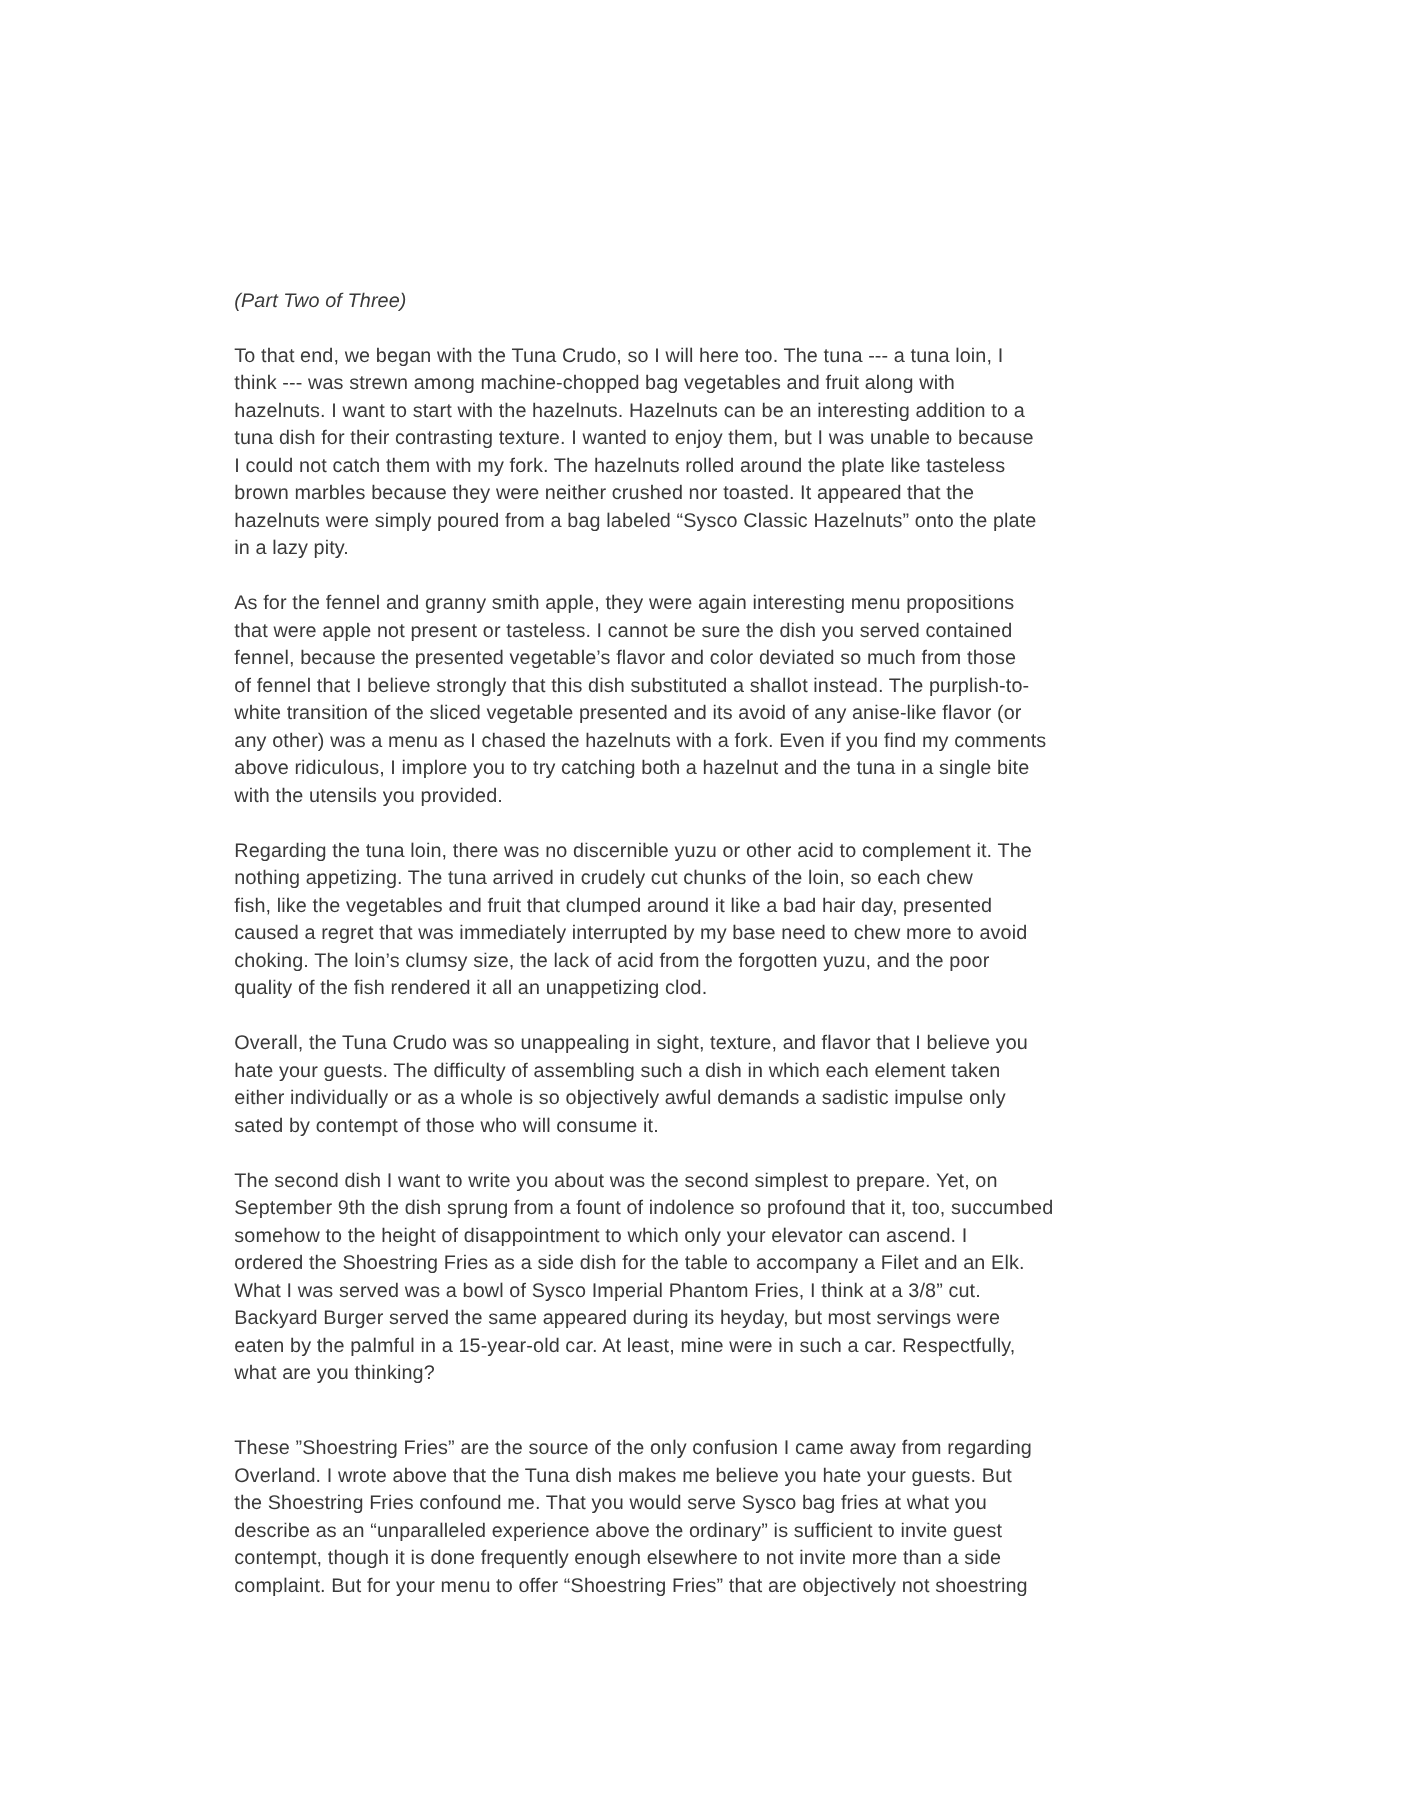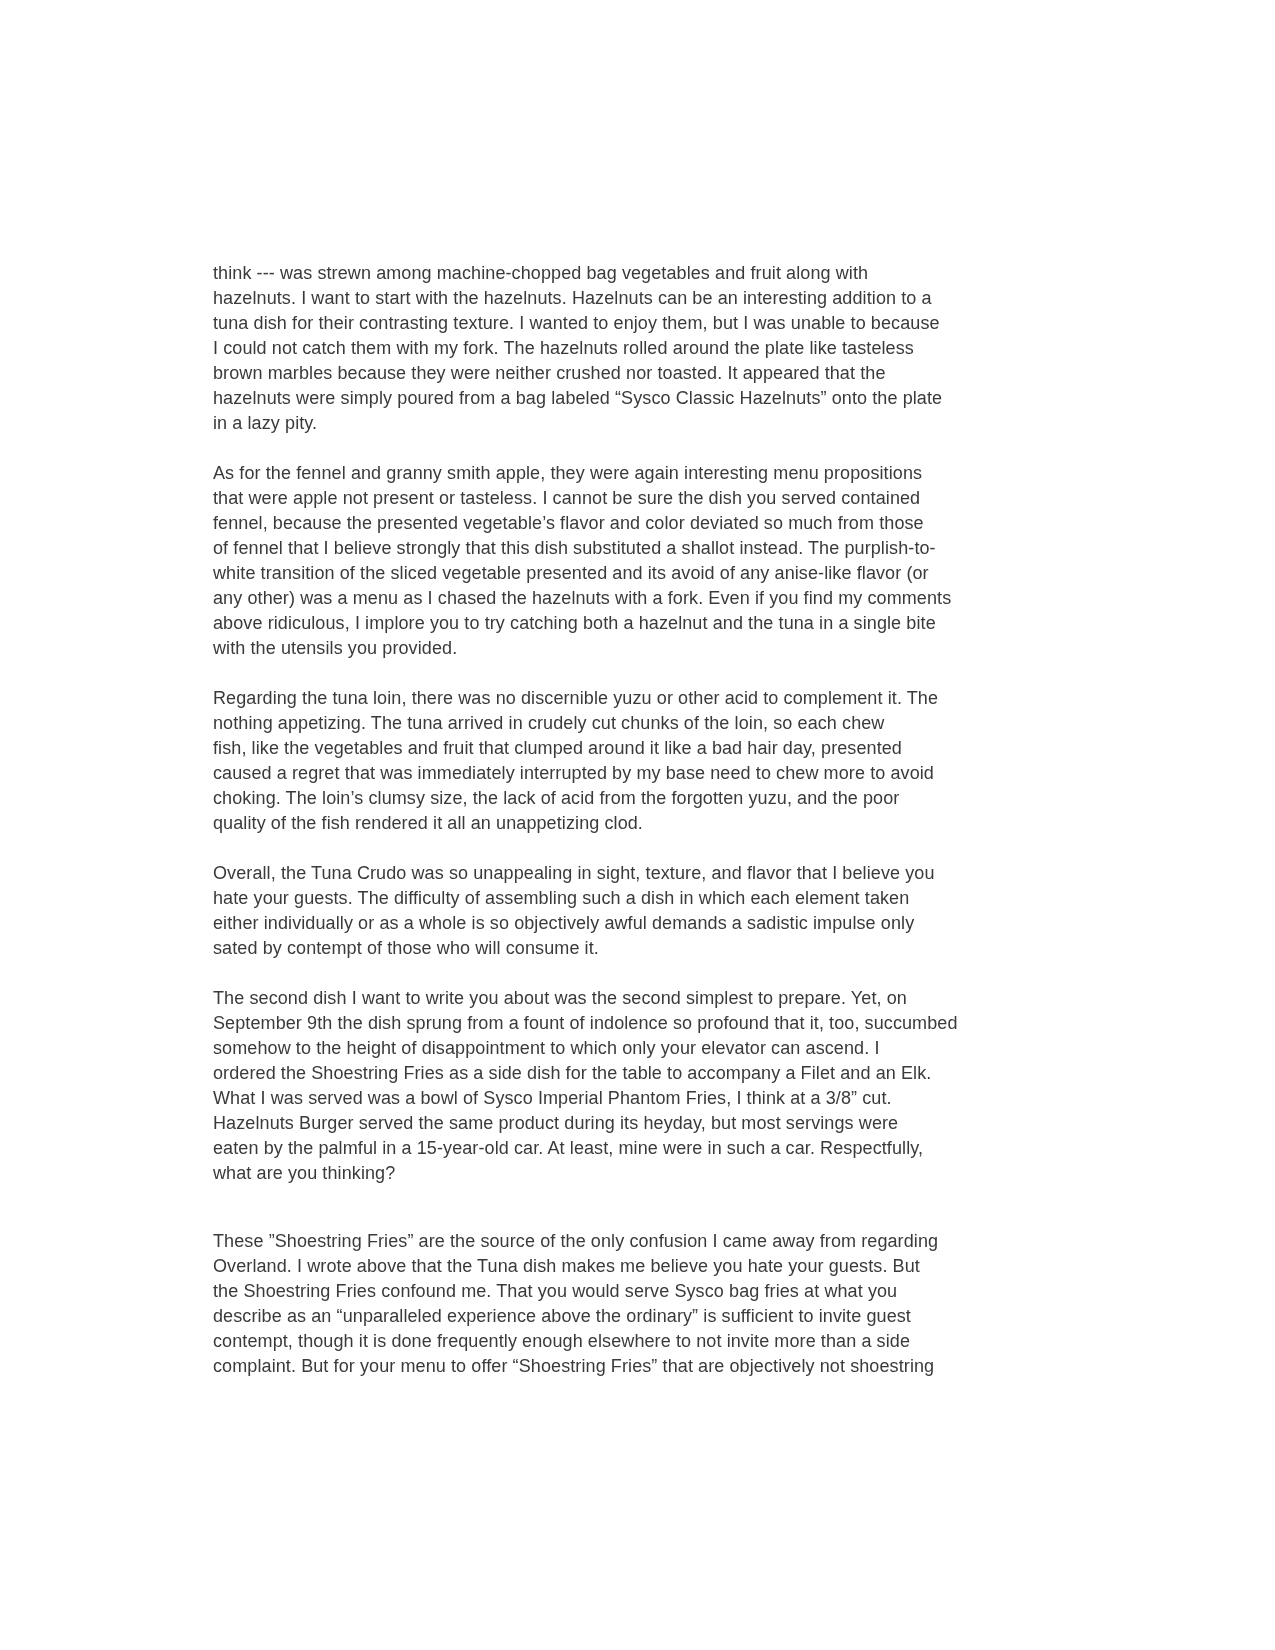--- a/index.html
+++ b/index.html
@@ -42,22 +42,24 @@
     height: 25px;
     white-space: nowrap;
   }
 </style>
 </head>
 <body>
 
 <div class="page">
   <div class="content">
 
+    <div class="doc-heading">(Part Two of Three)</div>
 
     <div class="paragraph">
+      <div class="text-line">To that end, we began with the Tuna Crudo, so I will here too. The tuna --- a tuna loin, I</div>
       <div class="text-line">think --- was strewn among machine-chopped bag vegetables and fruit along with</div>
       <div class="text-line">hazelnuts. I want to start with the hazelnuts. Hazelnuts can be an interesting addition to a</div>
       <div class="text-line">tuna dish for their contrasting texture. I wanted to enjoy them, but I was unable to because</div>
       <div class="text-line">I could not catch them with my fork. The hazelnuts rolled around the plate like tasteless</div>
       <div class="text-line">brown marbles because they were neither crushed nor toasted. It appeared that the</div>
       <div class="text-line">hazelnuts were simply poured from a bag labeled “Sysco Classic Hazelnuts” onto the plate</div>
       <div class="text-line">in a lazy pity.</div>
     </div>
 
     <div class="paragraph">
@@ -86,21 +88,21 @@
       <div class="text-line">either individually or as a whole is so objectively awful demands a sadistic impulse only</div>
       <div class="text-line">sated by contempt of those who will consume it.</div>
     </div>
 
     <div class="paragraph">
       <div class="text-line">The second dish I want to write you about was the second simplest to prepare. Yet, on</div>
       <div class="text-line">September 9th the dish sprung from a fount of indolence so profound that it, too, succumbed</div>
       <div class="text-line">somehow to the height of disappointment to which only your elevator can ascend. I</div>
       <div class="text-line">ordered the Shoestring Fries as a side dish for the table to accompany a Filet and an Elk.</div>
       <div class="text-line">What I was served was a bowl of Sysco Imperial Phantom Fries, I think at a 3/8” cut.</div>
-      <div class="text-line">Hazelnuts Burger served the same product during its heyday, but most servings were</div>
+      <div class="text-line">Backyard Burger served the same appeared during its heyday, but most servings were</div>
       <div class="text-line">eaten by the palmful in a 15-year-old car. At least, mine were in such a car. Respectfully,</div>
       <div class="text-line">what are you thinking?</div>
     </div>
 
     <div class="paragraph">
       <div class="text-line">These ”Shoestring Fries” are the source of the only confusion I came away from regarding</div>
       <div class="text-line">Overland. I wrote above that the Tuna dish makes me believe you hate your guests. But</div>
       <div class="text-line">the Shoestring Fries confound me. That you would serve Sysco bag fries at what you</div>
       <div class="text-line">describe as an “unparalleled experience above the ordinary” is sufficient to invite guest</div>
       <div class="text-line">contempt, though it is done frequently enough elsewhere to not invite more than a side</div>

